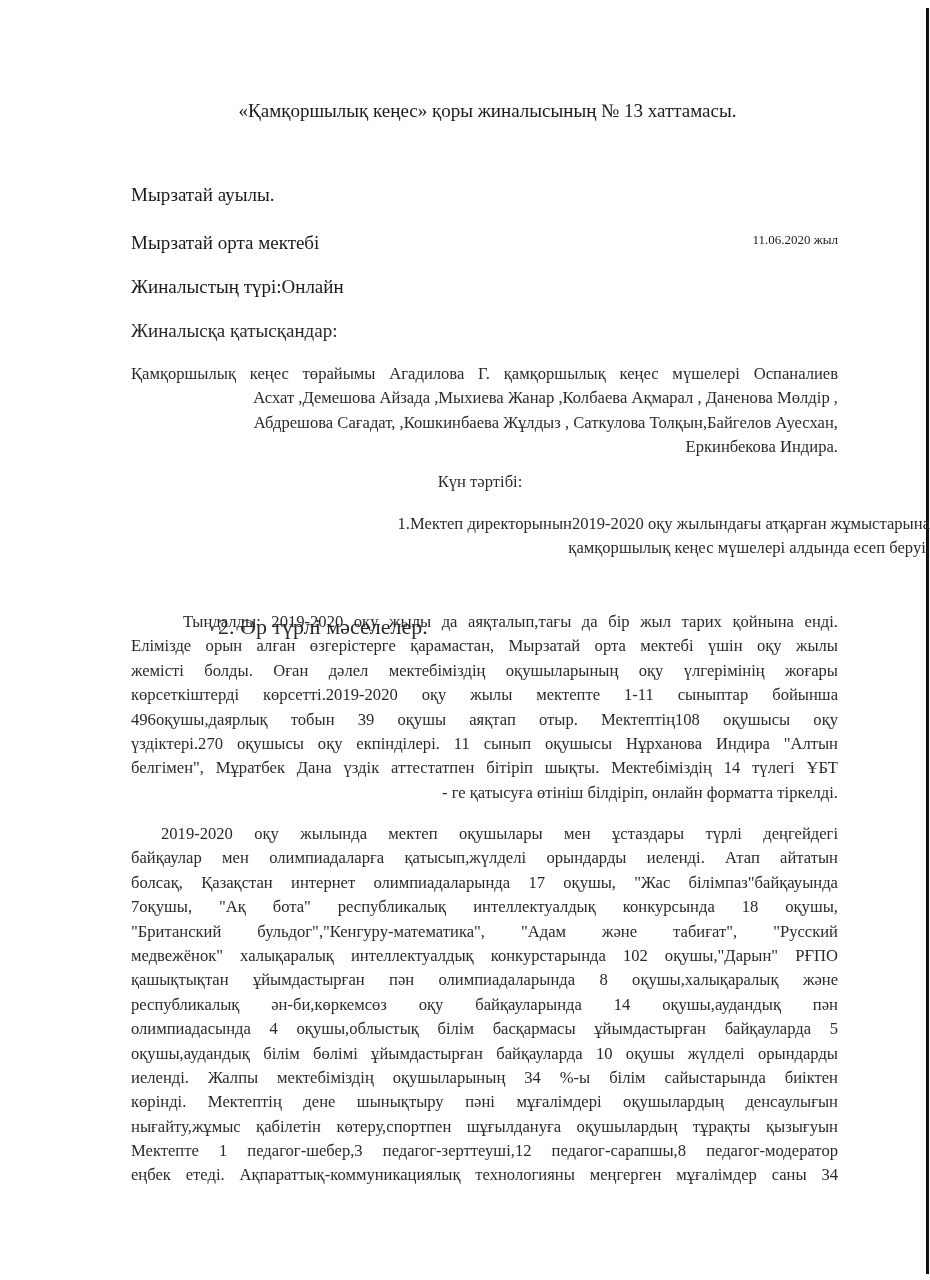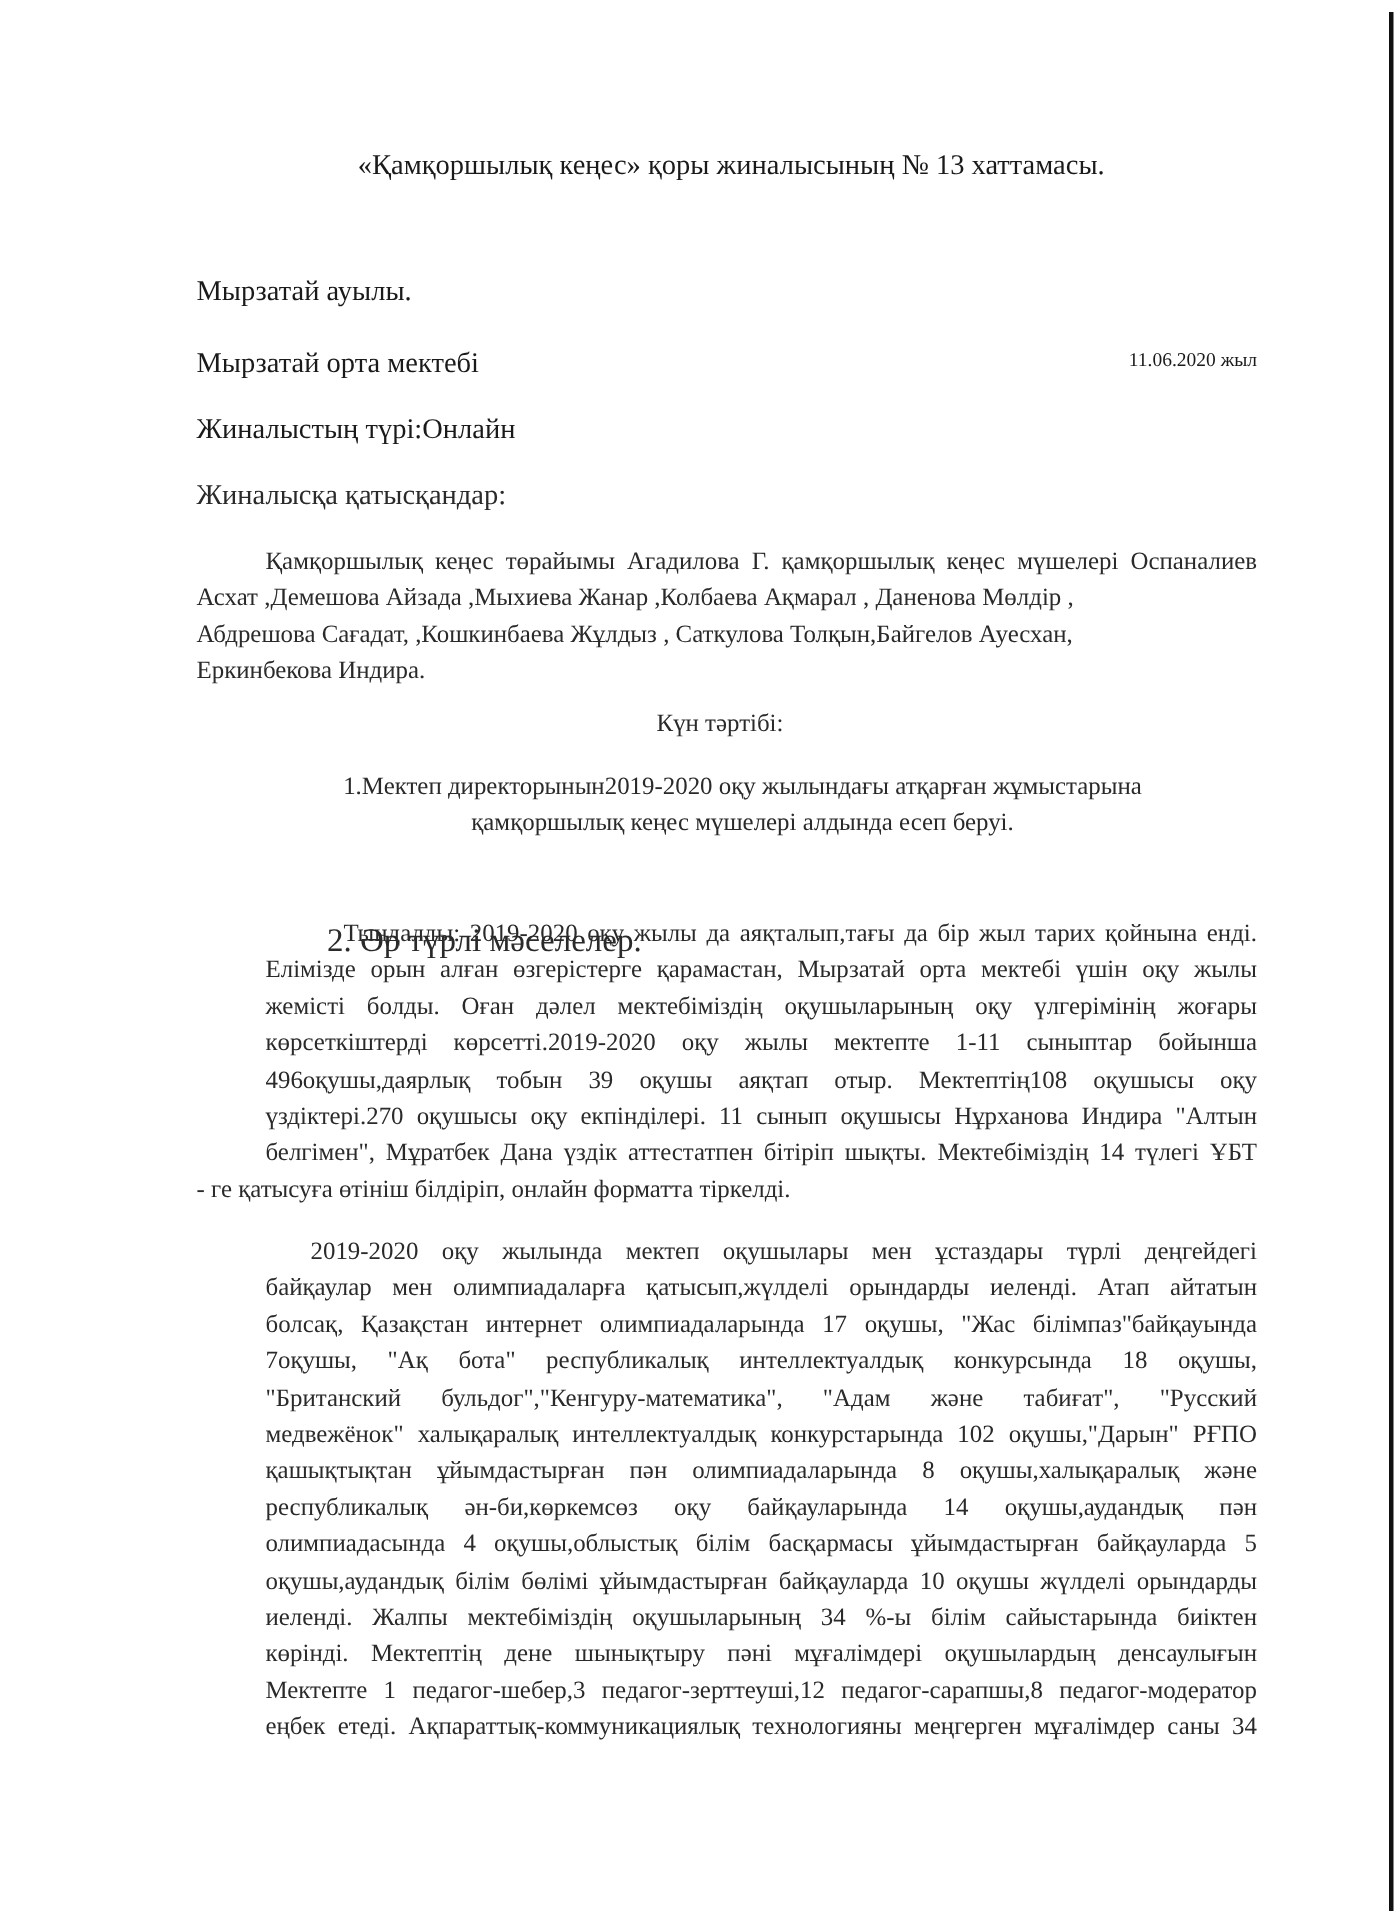--- a/index.html
+++ b/index.html
@@ -49,26 +49,26 @@
       left: 131px;
       width: 707px;
       font-size: 16.6px;
       line-height: 24.4px;
       color: #2a2a2a;
     }
     .line {
       display: block;
       white-space: nowrap;
       height: 24.4px;
+      text-align: right;
     }
     .just {
       text-align: justify;
       text-align-last: justify;
       white-space: normal;
-      margin-left: 46px;
     }
     .agenda-head {
       position: absolute;
       left: 0;
       width: 930px;
       top: 472px;
       text-align: center;
       font-size: 16.6px;
       padding-left: 30px;
       box-sizing: border-box;
@@ -139,15 +139,16 @@
   <span class="line just">болсақ, Қазақстан интернет олимпиадаларында 17 оқушы, "Жас білімпаз"байқауында</span>
   <span class="line just">7оқушы, "Ақ бота" республикалық интеллектуалдық конкурсында 18   оқушы,</span>
   <span class="line just">"Британский  бульдог","Кенгуру-математика",  "Адам  және  табиғат",  "Русский</span>
   <span class="line just">медвежёнок" халықаралық интеллектуалдық конкурстарында 102 оқушы,"Дарын" РҒПО</span>
   <span class="line just">қашықтықтан ұйымдастырған пән олимпиадаларында 8 оқушы,халықаралық және</span>
   <span class="line just">республикалық  ән-би,көркемсөз  оқу  байқауларында  14  оқушы,аудандық  пән</span>
   <span class="line just">олимпиадасында 4  оқушы,облыстық білім басқармасы ұйымдастырған байқауларда 5</span>
   <span class="line just">оқушы,аудандық білім бөлімі ұйымдастырған байқауларда 10 оқушы жүлделі орындарды</span>
   <span class="line just">иеленді. Жалпы мектебіміздің  оқушыларының 34 %-ы білім сайыстарында биіктен</span>
   <span class="line just">көрінді. Мектептің  дене шынықтыру пәні мұғалімдері оқушылардың денсаулығын</span>
+  <span class="line just">нығайту,жұмыс қабілетін көтеру,спортпен шұғылдануға оқушылардың тұрақты қызығуын</span>
   <span class="line just">Мектепте 1 педагог-шебер,3 педагог-зерттеуші,12  педагог-сарапшы,8 педагог-модератор</span>
   <span class="line just">еңбек етеді. Ақпараттық-коммуникациялық технологияны меңгерген мұғалімдер саны 34</span>
 </div>
 
 </body></html>

